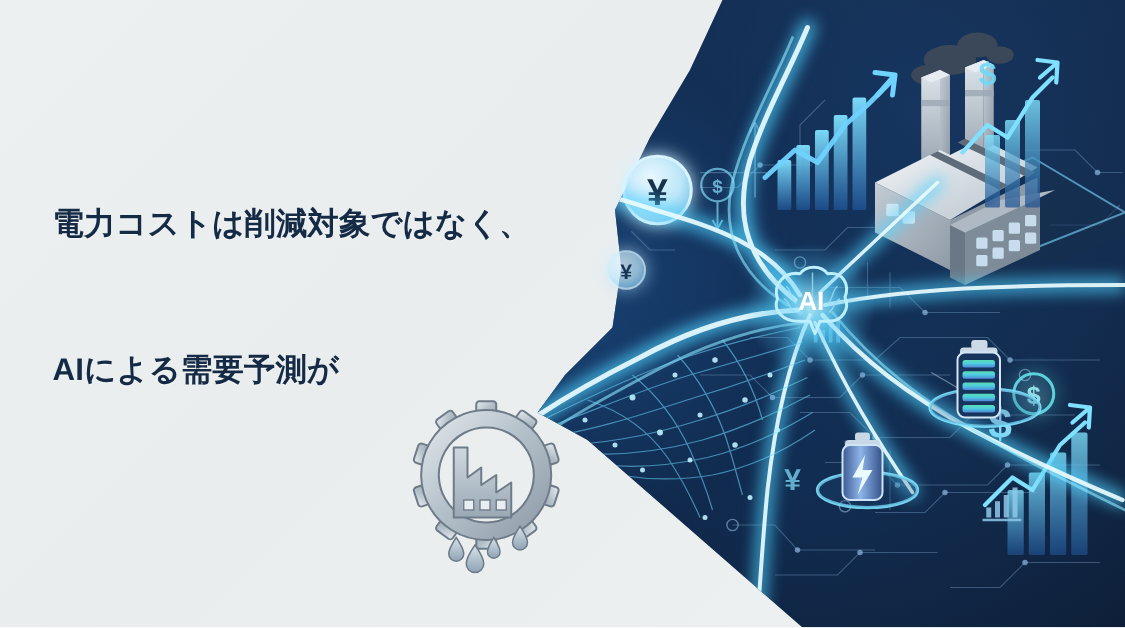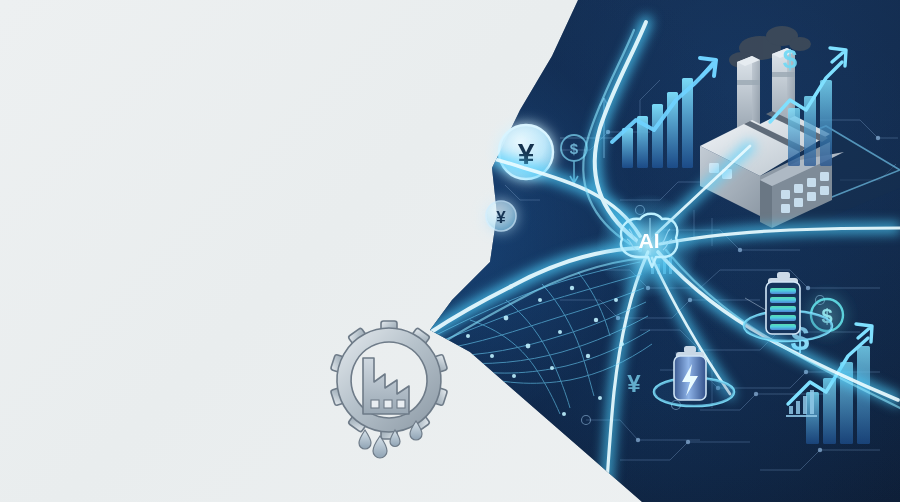--- a/index.html
+++ b/index.html
@@ -391,20 +391,22 @@
       <g stroke="#9adcf7" stroke-width="1.1" fill="none" opacity=".85">
         <path d="M-19 -14 C-14 -10 -16 -4 -11 0 M-21 -4 C-16 -2 -17 4 -12 7"></path>
         <path d="M22 -14 C17 -10 19 -4 14 0 M24 -4 C19 -2 20 4 15 7"></path>
         <path d="M2 -25 L2 12"></path>
       </g>
       <text x="1" y="5" font-size="21" font-weight="700" fill="#ffffff" text-anchor="middle" font-family="'Liberation Sans',sans-serif">AI</text>
     </g>
   </svg>
 
   <div id="headline">
+    <span class="ln">電力コストは削減対象ではなく、</span>
+    <span class="ln">AIによる需要予測が</span>
     
     
     
   </div>
 
   <svg id="gear-emblem" viewBox="0 0 140 150">
     <defs>
       <linearGradient id="gearG" x1="0" y1="0" x2="1" y2="1">
         <stop offset="0%" stop-color="#e6ebef"></stop>
         <stop offset="45%" stop-color="#b6c2cb"></stop>

